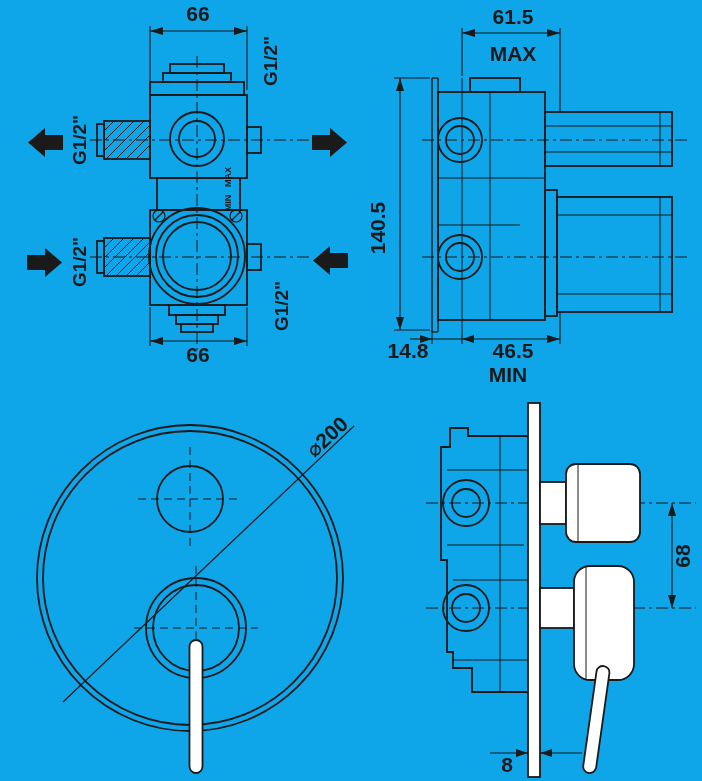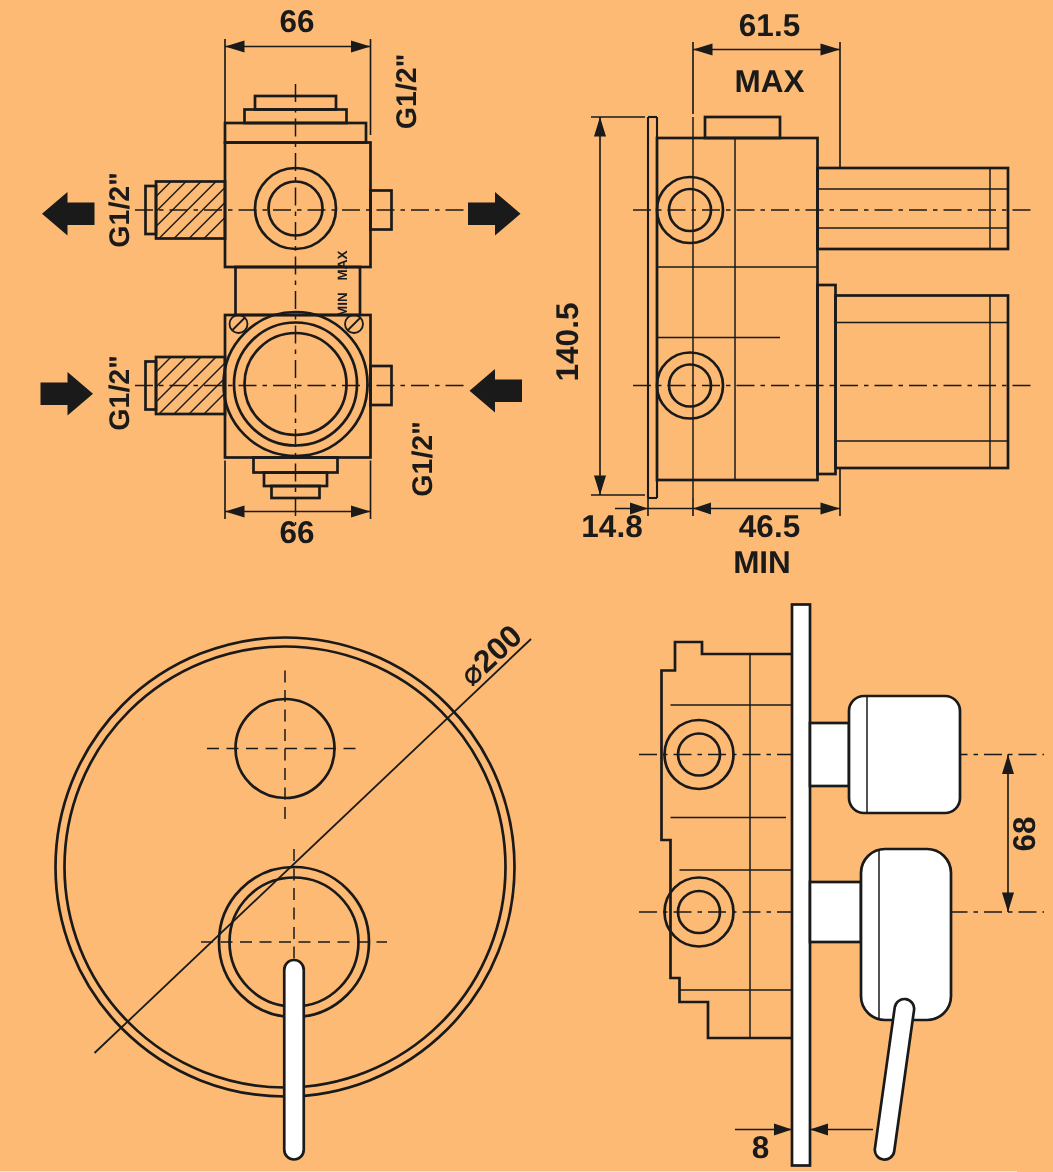--- a/index.html
+++ b/index.html
@@ -4,21 +4,21 @@
 <style>
   html, body {
     margin: 0;
     padding: 0;
     background: #ffffff;
   }
   .canvas {
     position: relative;
     width: 702px;
     height: 781px;
-    background: #fdba74;
+    background: #0ea5e9;
     font-family: "Liberation Sans", "DejaVu Sans", sans-serif;
   }
   svg text {
     font-family: "Liberation Sans", "DejaVu Sans", sans-serif;
     font-weight: bold;
     fill: #1a1a1a;
     stroke: none;
   }
   .dim-text  { font-size: 21px; }
   .big-label { font-size: 21px; }

